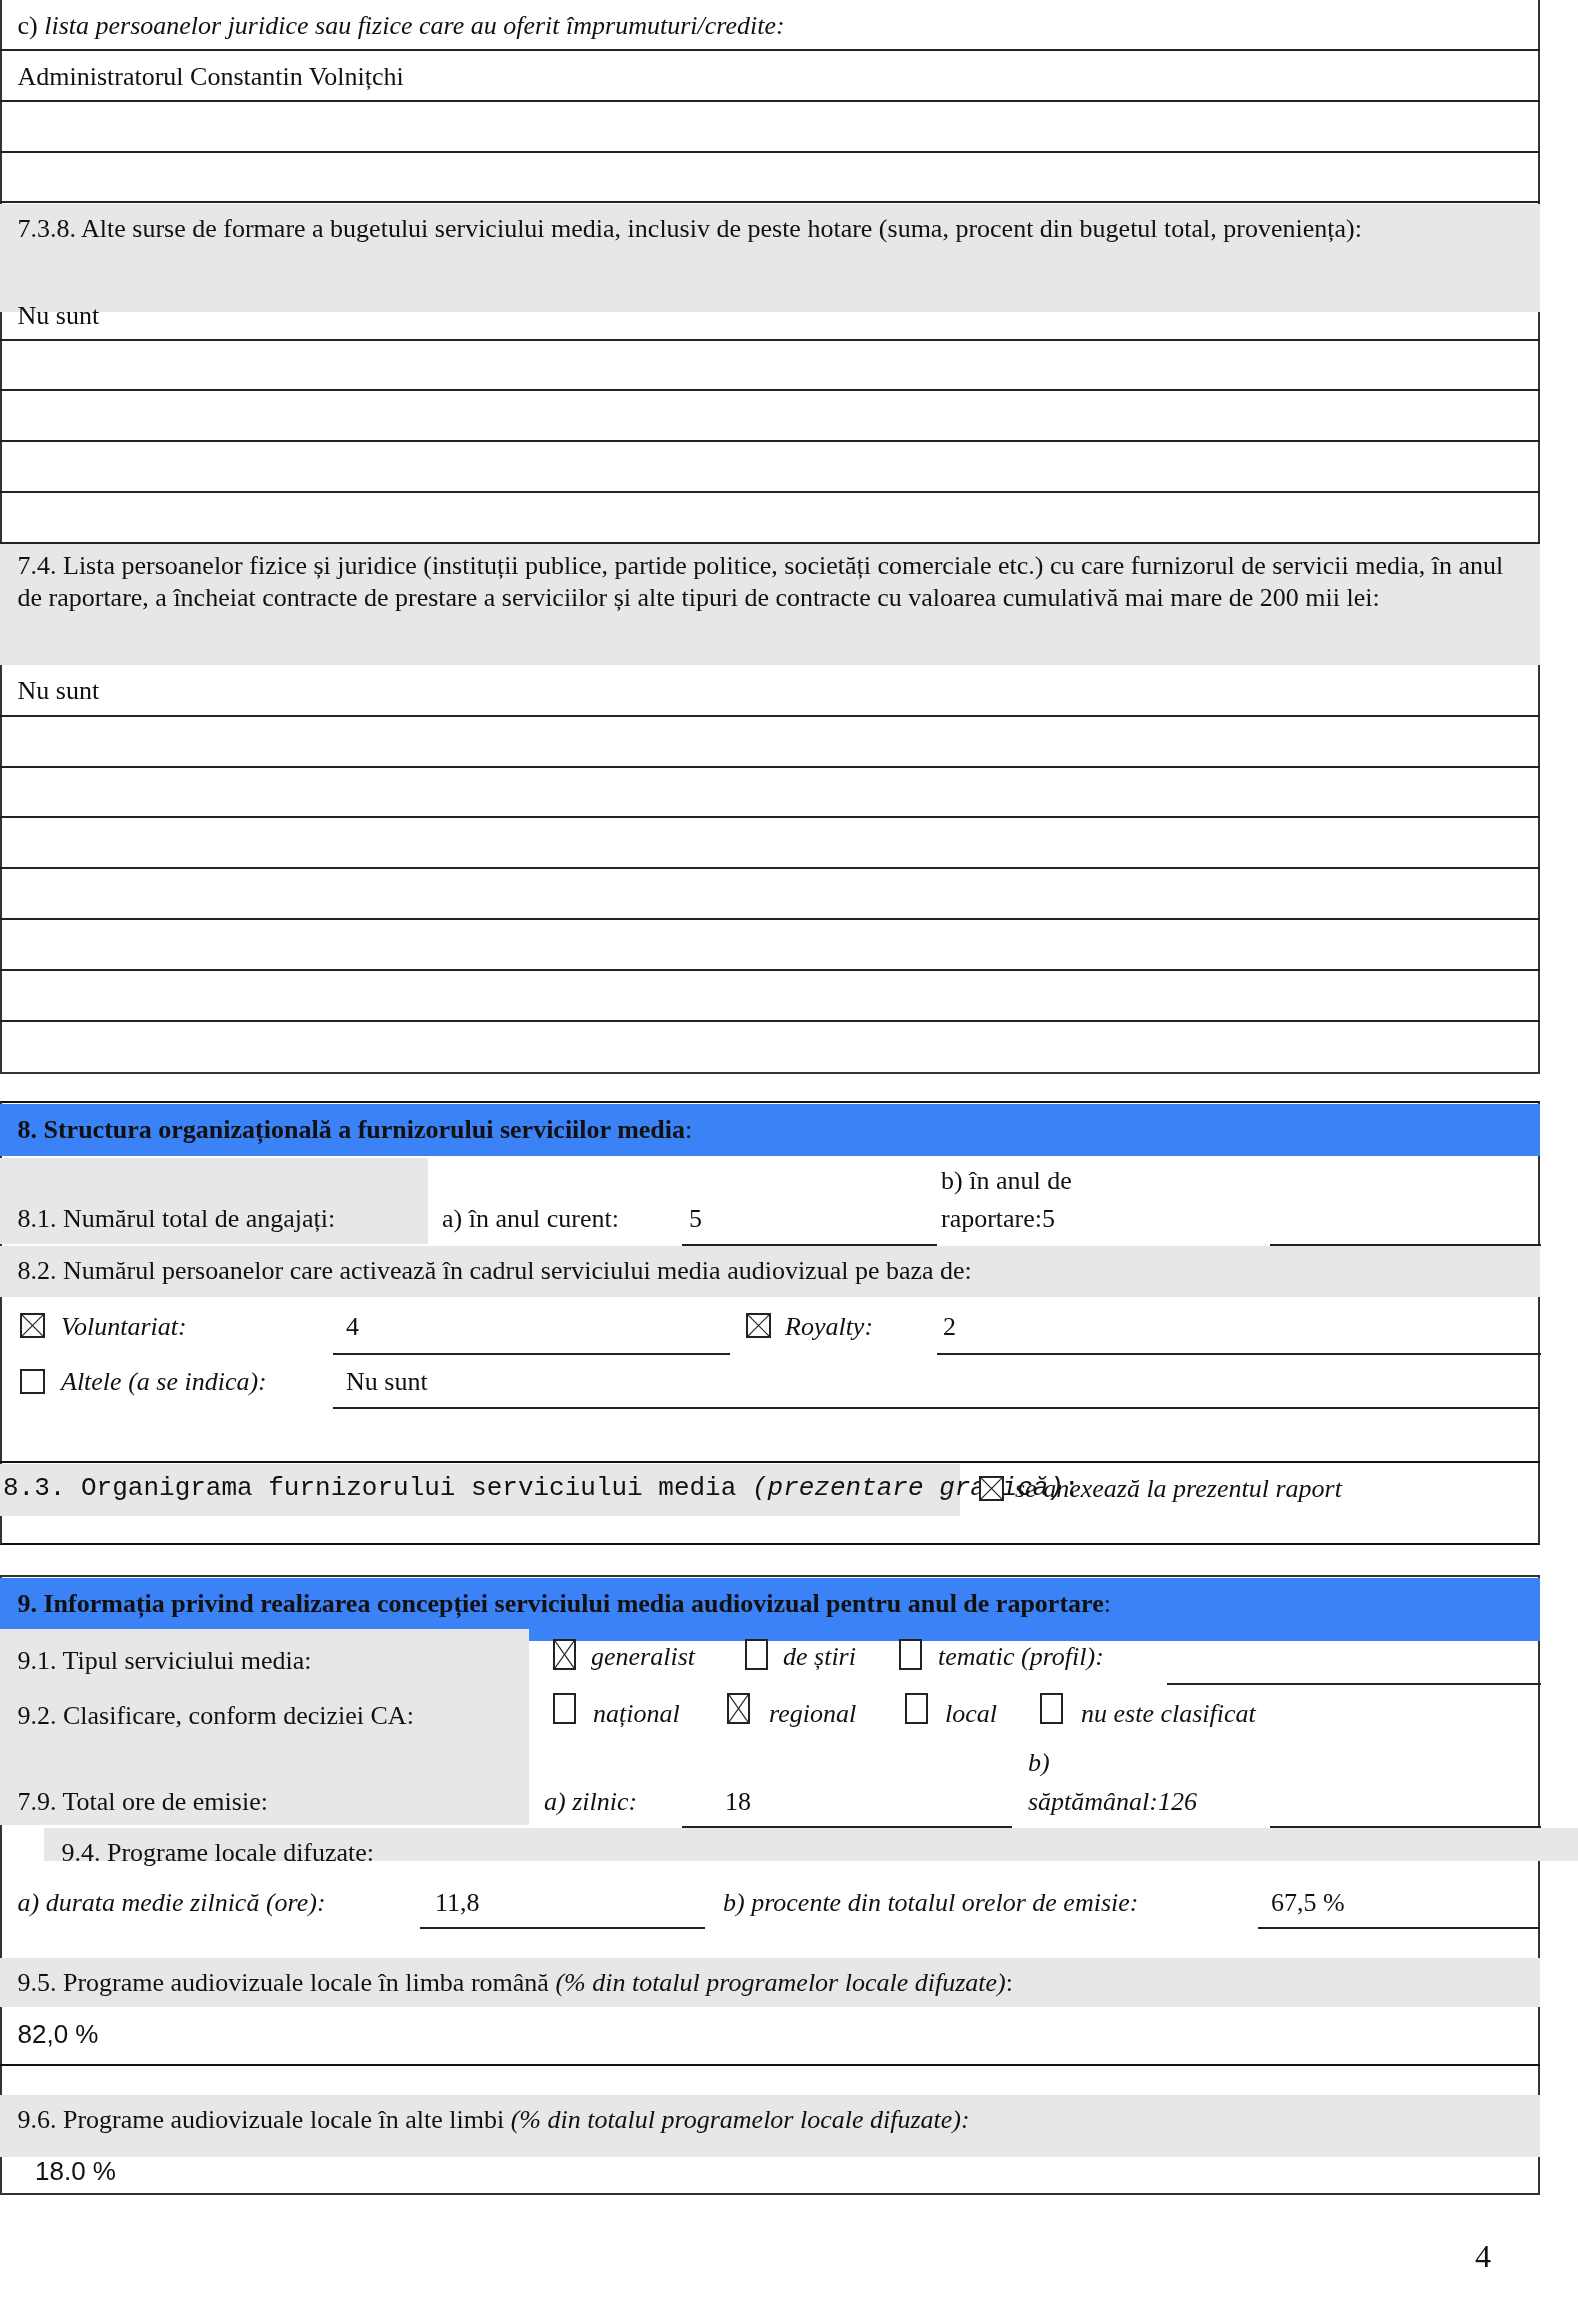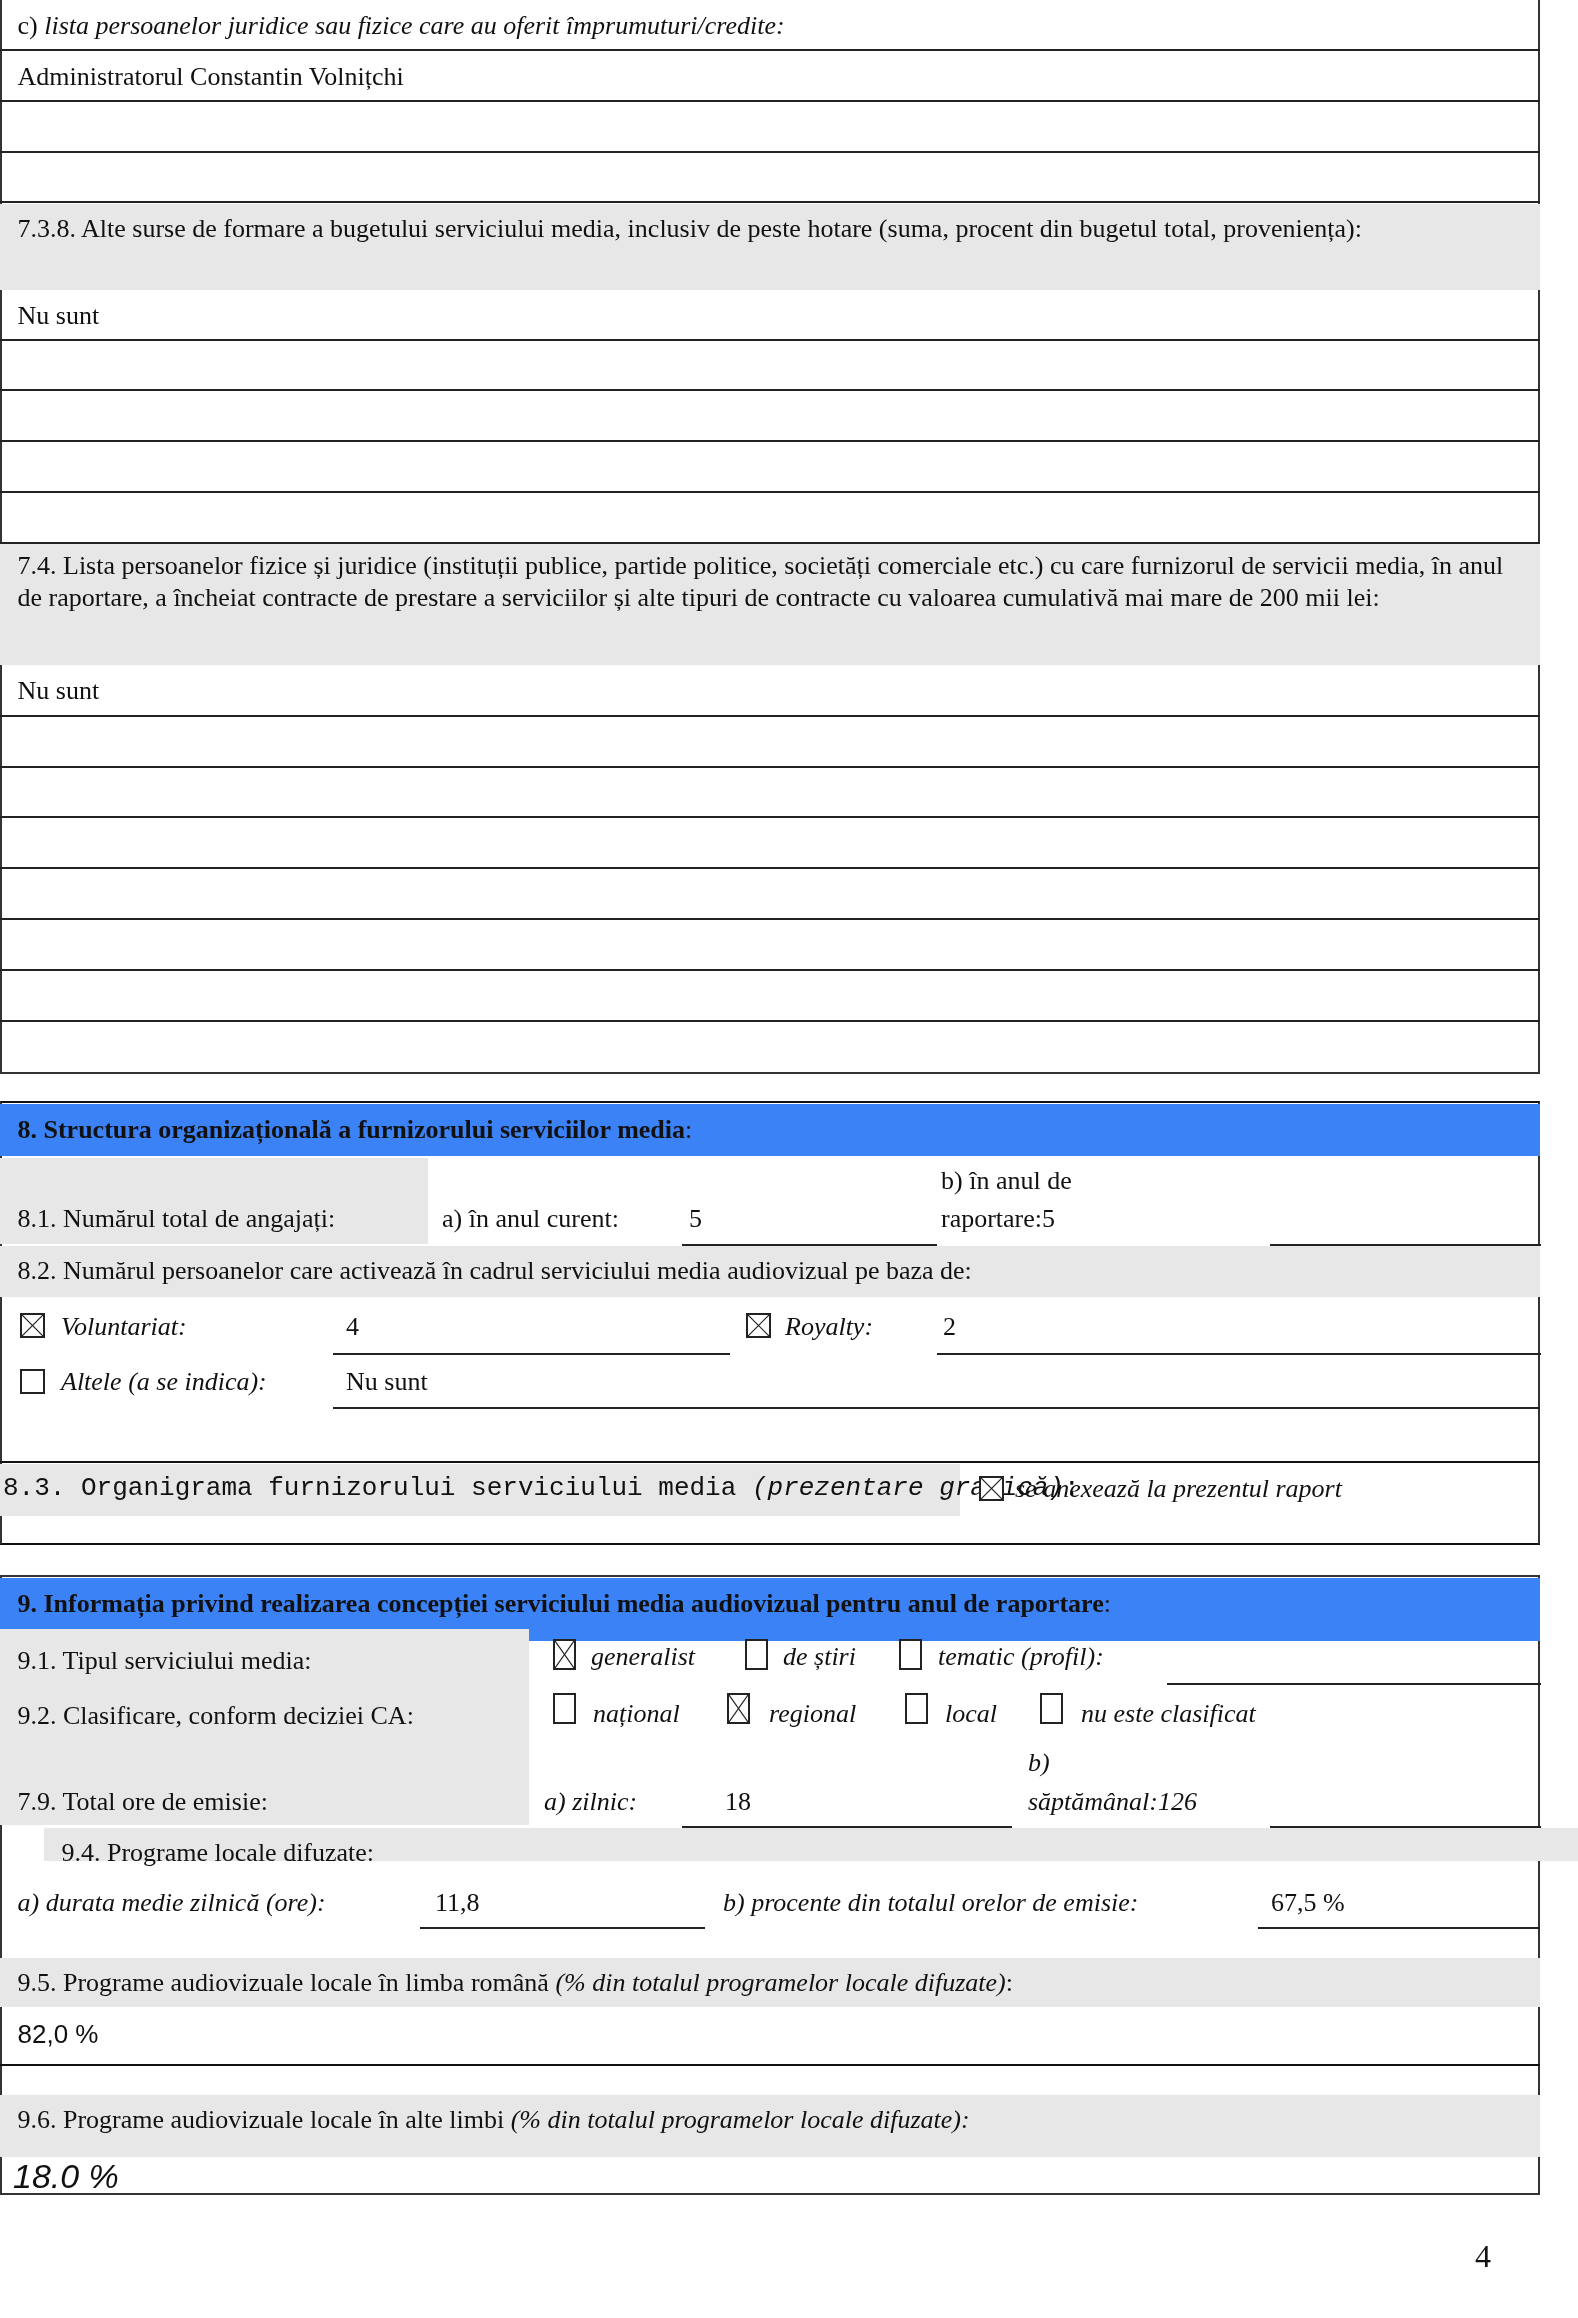--- a/index.html
+++ b/index.html
@@ -27,21 +27,21 @@
 <div class="t" style="left:17.5px; top:10.2px;">
   <span>c)</span>
   <span class="i">lista persoanelor juridice sau fizice care au oferit împrumuturi/credite:</span>
 </div>
 <div class="hline" style="left:0; top:49px; width:1540px;"></div>
 <div class="t" style="left:17.5px; top:61px;">Administratorul Constantin Volnițchi</div>
 <div class="hline" style="left:0; top:100px; width:1540px;"></div>
 <div class="hline" style="left:0; top:151px; width:1540px;"></div>
 <div class="hline" style="left:0; top:201px; width:1540px;"></div>
 
-<div class="row gray" style="top:204px; height:86px;">
+<div class="row gray" style="top:204px; height:108px;">
   <div class="t wrap" style="left:17.5px; top:8.7px; width:1498px;">7.3.8. Alte surse de formare a bugetului serviciului media, inclusiv de peste hotare (suma, procent din bugetul total, proveniența):</div>
 </div>
 <div class="t" style="left:17.5px; top:300px;">Nu sunt</div>
 <div class="hline" style="left:0; top:339px; width:1540px;"></div>
 <div class="hline" style="left:0; top:389px; width:1540px;"></div>
 <div class="hline" style="left:0; top:440px; width:1540px;"></div>
 <div class="hline" style="left:0; top:491px; width:1540px;"></div>
 <div class="hline" style="left:0; top:542px; width:1540px;"></div>
 
 <div class="row gray" style="top:544px; height:121px;">
@@ -178,16 +178,16 @@
   </div>
 </div>
 <div class="t sans" style="left:17.5px; top:2019px; font-size:26px;">82,0 %</div>
 <div class="hline" style="left:0; top:2064px; width:1540px; border-top-width:2.9px; border-color:#111;"></div>
 
 <div class="row gray" style="top:2095px; height:62px;">
   <div class="t" style="left:17.5px; top:8.7px;">
     <span>9.6. Programe audiovizuale locale în alte limbi </span><span class="i">(% din totalul programelor locale difuzate):</span>
   </div>
 </div>
-<div class="t sans" style="left:13px; top:2156px; font-size:34px;font-style:italic;">18.0 %</div>
+<div class="t sans" style="left:35px; top:2156px; font-size:26px;">18.0 %</div>
 
 <div class="t" style="left:1475px; top:2237px; font-size:32px;">4</div>
 
 
 </body></html>

